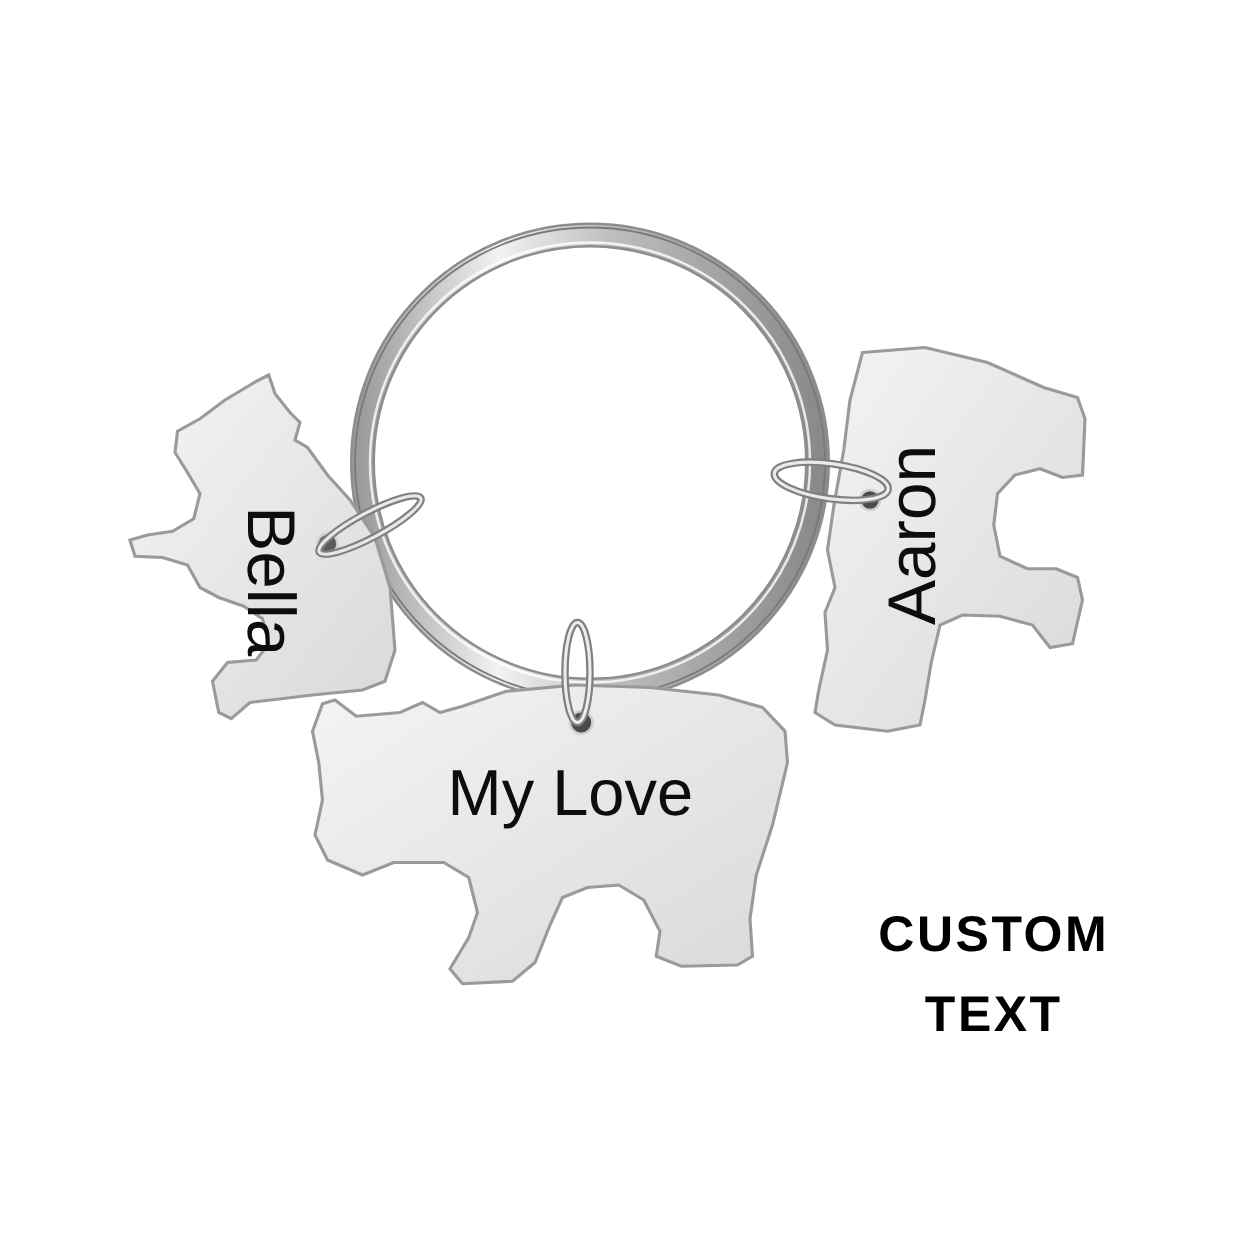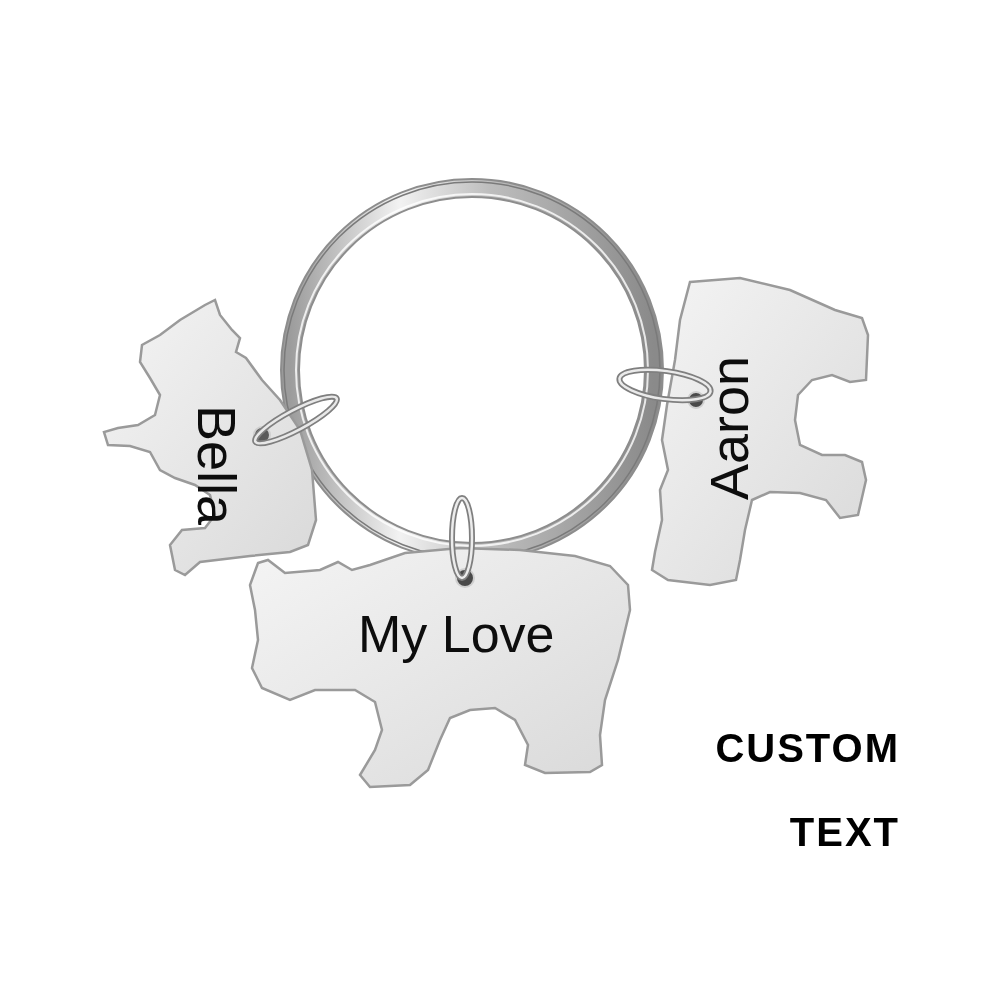--- a/index.html
+++ b/index.html
@@ -24,32 +24,32 @@
     .engrave {
       font-family: "Liberation Sans", sans-serif;
       fill: #0d0d0d;
     }
     .caption {
       position: absolute;
       font-family: "Liberation Sans", sans-serif;
       font-weight: bold;
       color: #000000;
       letter-spacing: 2px;
-      text-align: right;
+      text-align: center;
       font-size: 40px;
       line-height: 1;
     }
     #caption-line1 {
       left: 690px;
       top: 728px;
       width: 210px;
     }
     #caption-line2 {
       left: 690px;
-      top: 812px;
+      top: 792px;
       width: 210px;
     }
   </style>
 </head>
 <body>
 
 <svg id="scene" viewBox="0 0 1000 1000" xmlns="http://www.w3.org/2000/svg">
   <defs>
     <linearGradient id="metal" x1="0" y1="0" x2="1" y2="1">
       <stop offset="0" stop-color="#f4f4f4"></stop>

